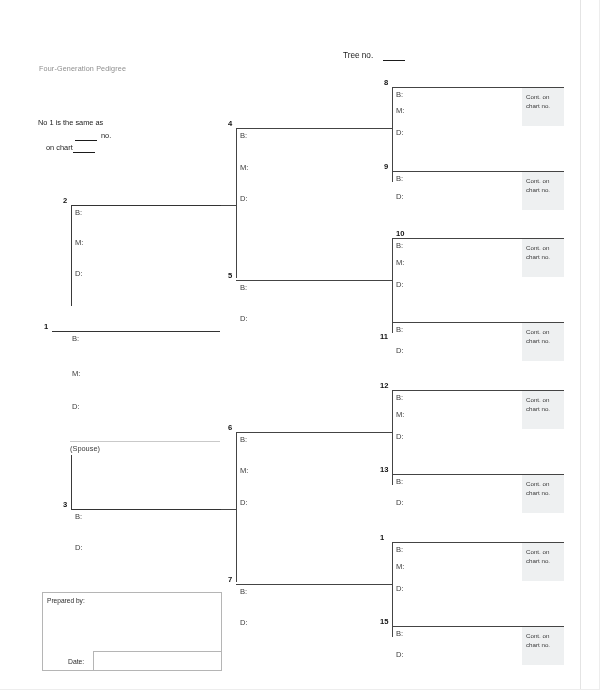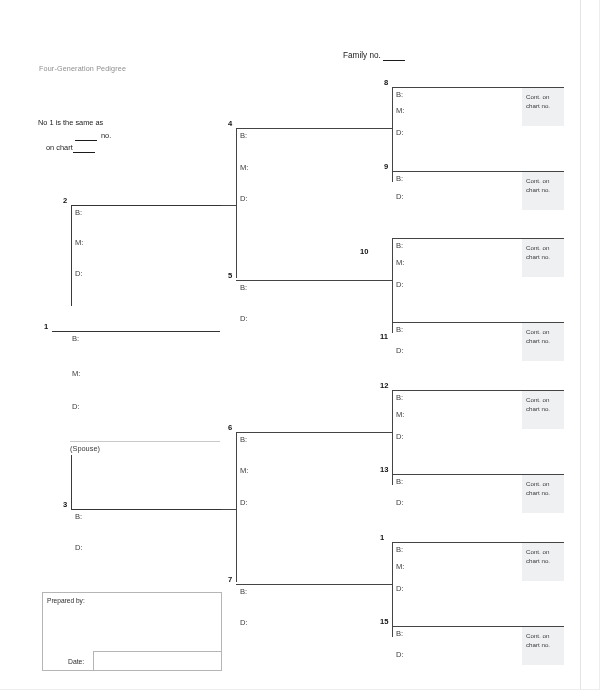--- a/index.html
+++ b/index.html
@@ -174,21 +174,21 @@
   }
 </style>
 </head>
 <body>
 
 <div id="page">
 <div id="sheet">
 
   <div class="subtitle">Four-Generation Pedigree</div>
 
-  <div class="chartno-label">Family no.</div>
+  <div class="chartno-label">Tree no.</div>
   <div class="chartno-rule"></div>
 
 
   <div class="note-l1">No 1 is the same as</div>
   <div class="note-l2">no.</div>
   <div class="note-l3">on chart</div>
   <div class="note-rule-1"></div>
   <div class="note-rule-2"></div>
 
   <div class="num" style="left:44px; top:322px;">1</div>
@@ -252,21 +252,21 @@
   </div>
 
   <div class="num" style="left:384px; top:162px;">9</div>
   <div class="hline" style="left:392px; top:171px; width:172px;"></div>
   <div class="fld" style="left:396px; top:174px;">B:</div>
   <div class="fld" style="left:396px; top:192px;">D:</div>
   <div class="cont-box" style="left:522px; top:172px;">
     <span class="ct">Cont. on chart no.</span>
   </div>
 
-  <div class="num" style="left:360px; top:229px;margin-top:18px;">10</div>
+  <div class="num" style="left:396px; top:229px;">10</div>
   <div class="hline" style="left:392px; top:238px; width:172px;"></div>
   <div class="vline" style="left:392px; top:238px; height:95px;"></div>
   <div class="fld" style="left:396px; top:241px;">B:</div>
   <div class="fld" style="left:396px; top:258px;">M:</div>
   <div class="fld" style="left:396px; top:280px;">D:</div>
   <div class="cont-box" style="left:522px; top:239px;">
     <span class="ct">Cont. on chart no.</span>
   </div>
 
   <div class="num" style="left:380px; top:332px;text-align:center;">11</div>

